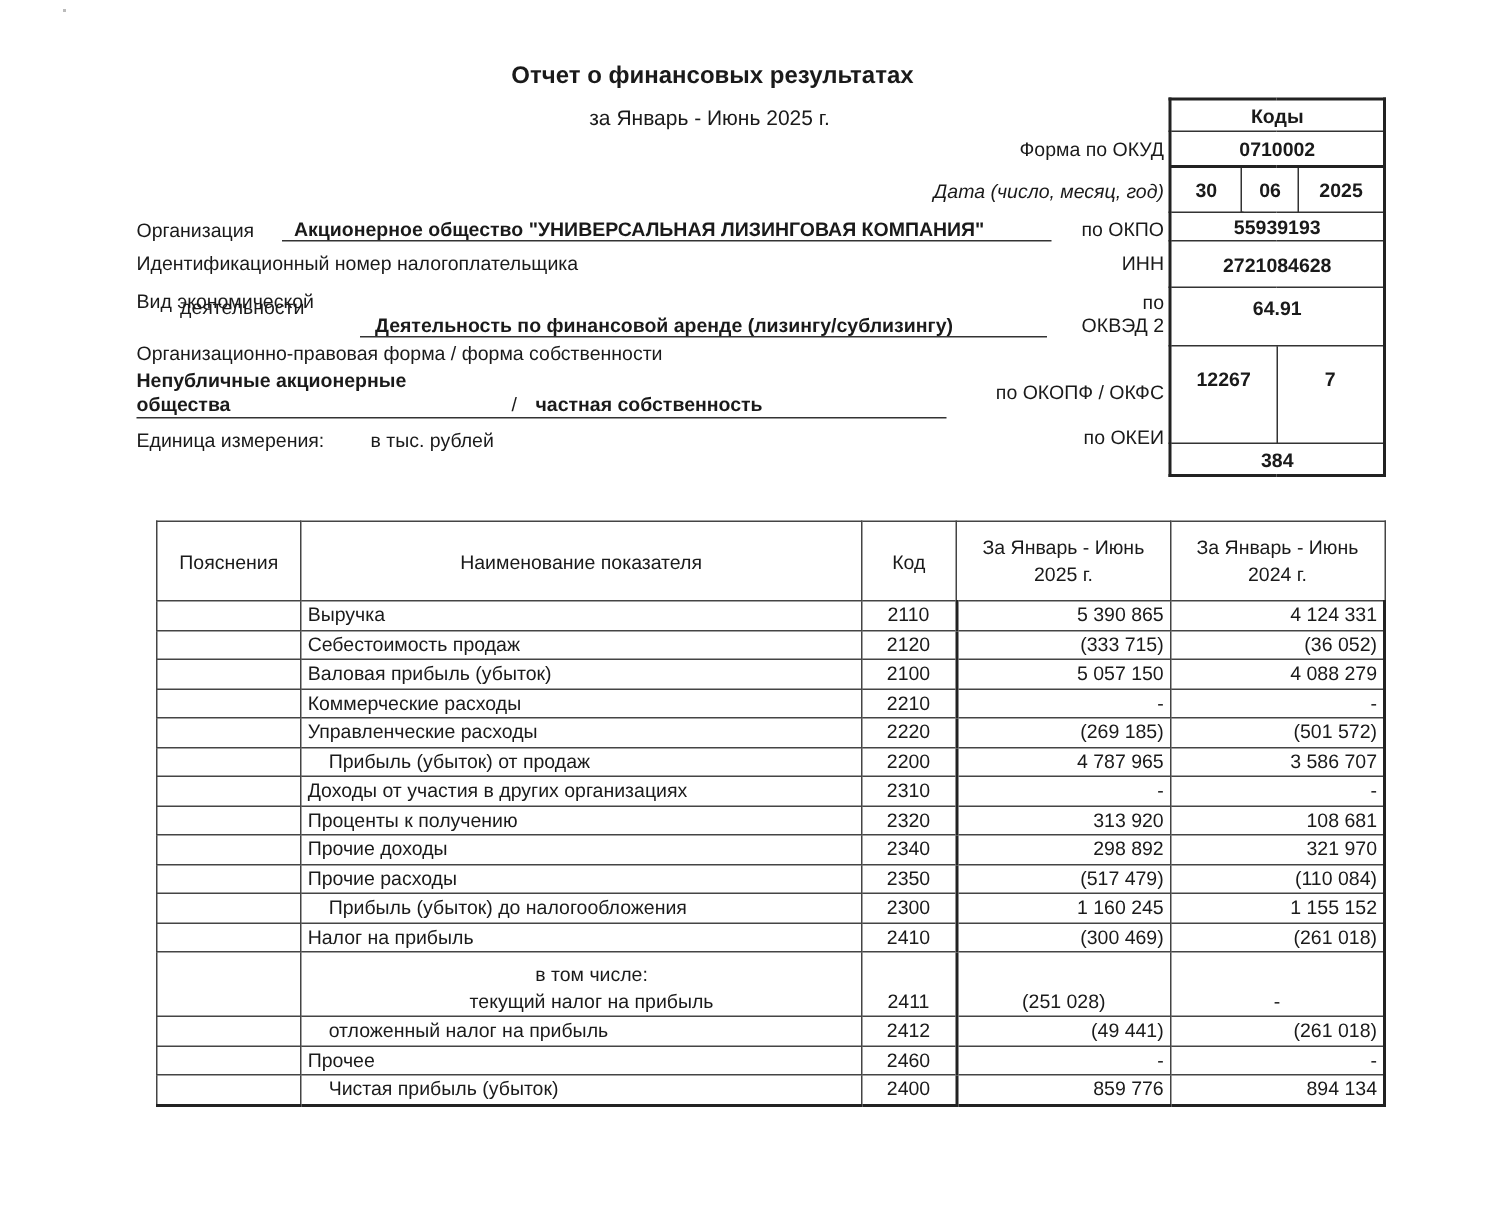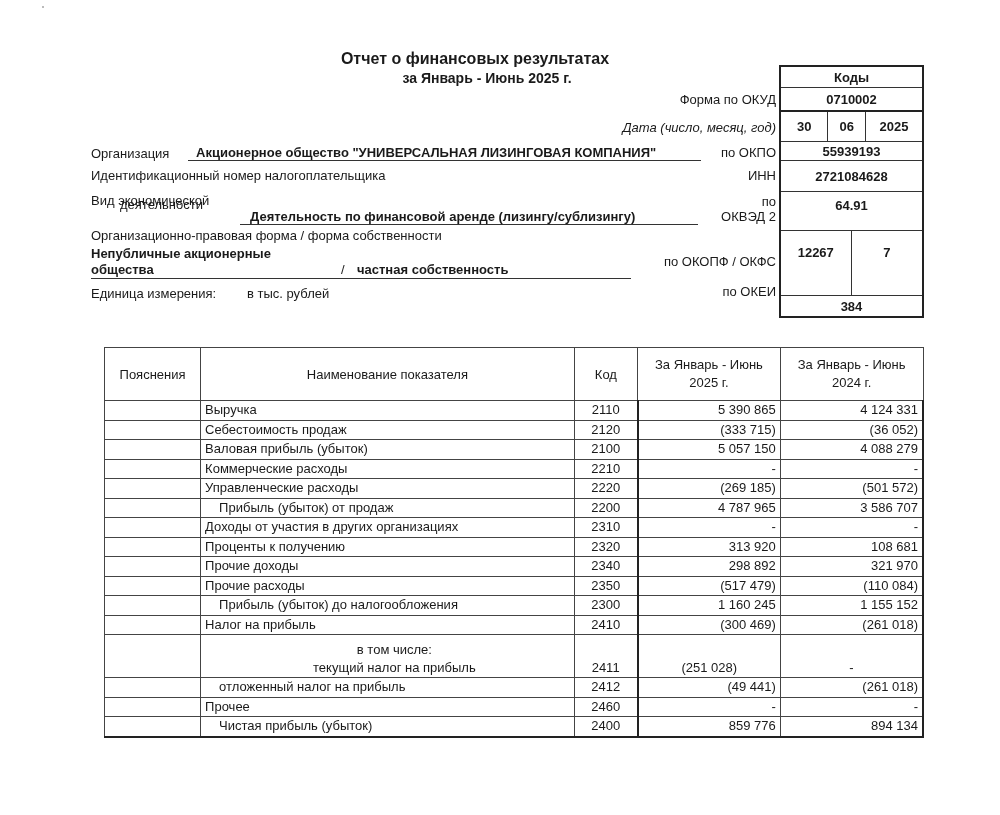--- a/index.html
+++ b/index.html
@@ -4,22 +4,22 @@
 <style>
   html, body { margin: 0; padding: 0; background: #ffffff; }
   body {
     width: 1000px; height: 815px; position: relative; overflow: hidden;
     font-family: "Liberation Sans", "DejaVu Sans", sans-serif;
     color: #1a1a1a;
   }
   .abs { position: absolute; }
   .dot { left: 42px; top: 6px; width: 2px; height: 2px; background: #bbb; }
 
-  .title { left: 0; width: 930px; top: 50px; text-align: center; font-size: 16px; font-weight: bold; padding-left: 10px; }
-  .subtitle { left: 0; width: 930px; top: 70px; text-align: center; font-size: 14px; font-weight: bold; padding-left: 22px;}
+  .title { left: 0; width: 930px; top: 42px; text-align: center; font-size: 16px; font-weight: bold; padding-left: 10px; }
+  .subtitle { left: 0; width: 930px; top: 70px; text-align: center; font-size: 14px; font-weight: normal; padding-left: 8px;}
 
   
   .codes { left: 779px; top: 65px; width: 145px; border: 2px solid #222; border-collapse: collapse; }
   .codes td { border: 1px solid #333; text-align: center; font-size: 13px; font-weight: bold; padding: 0; }
   .codes .r-head td { height: 20px; }
   .codes .r-okud td { height: 22px; border-bottom: 2px solid #222; }
   .codes .r-date td { height: 29px; margin-left: 27px; }
   .codes .r-okpo td { height: 18px; }
   .codes .r-inn td { height: 30px; }
   .codes .r-okved td { height: 32px; vertical-align: top; padding-top: 6px; }

